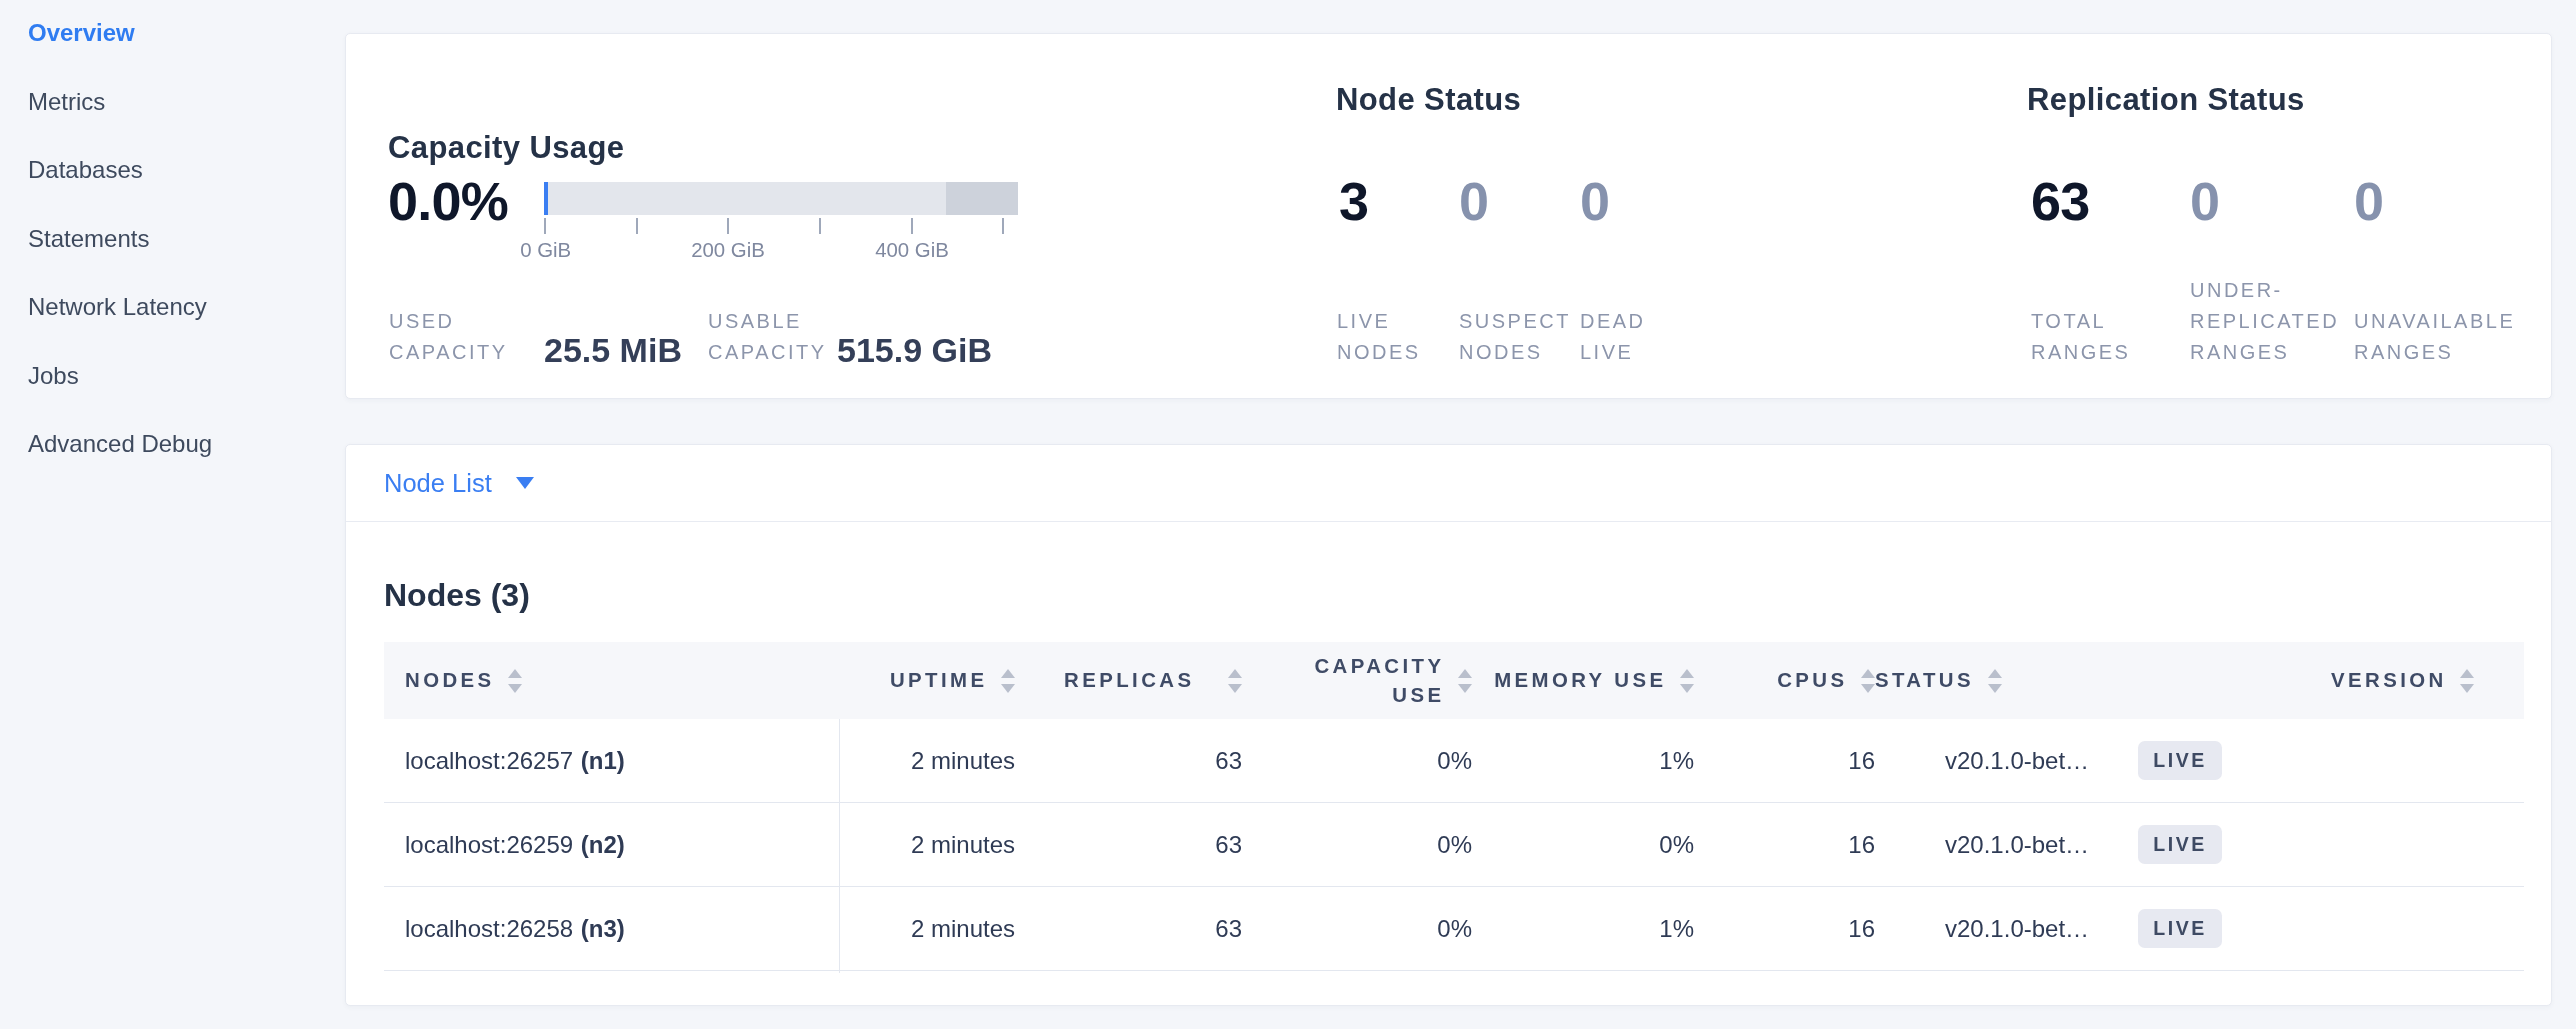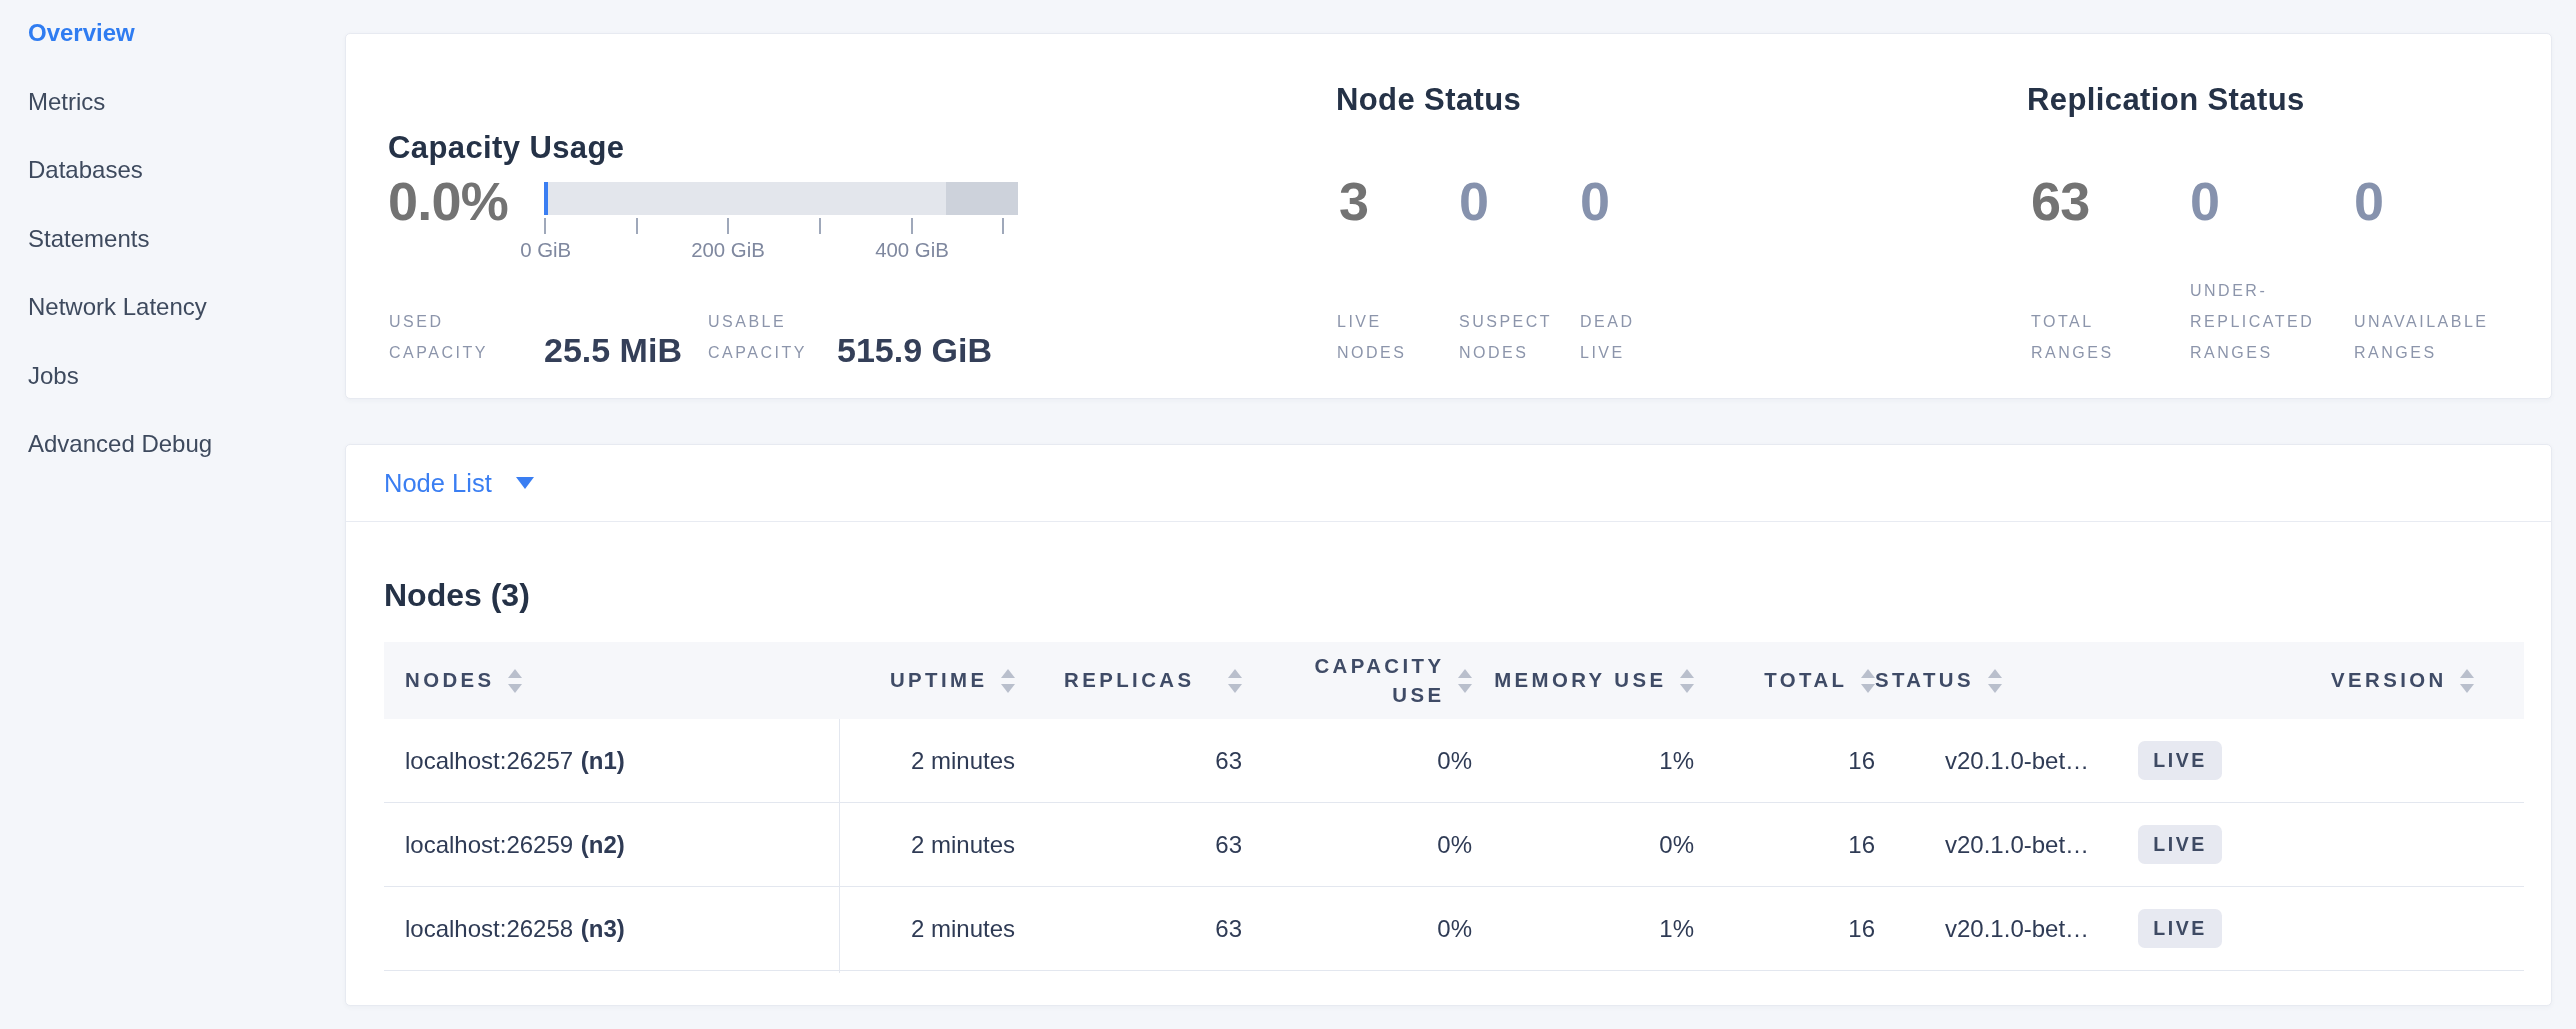--- a/index.html
+++ b/index.html
@@ -24,25 +24,25 @@
     box-shadow:0 1.7px 4.2px rgba(60,70,100,0.04);
   }
   #summary-card { left:345px; top:33px;  width:2207px; height:366px; }
   #nodes-card   { left:345px; top:444px; width:2207px; height:562px; }
   .card-title {
     position:absolute; font-size:31px; font-weight:600; color:#253247;
     letter-spacing:0.4px;
   }
   .stat-value {
     position:absolute; top:136px; font-size:54px; font-weight:600;
-    color:#737373; letter-spacing:-0.8px;
+    color:#0f172a; letter-spacing:-0.8px;
   }
   .stat-value.muted { color:#8692ad; }
   .stat-label {
-    position:absolute; top:272px; font-size:16px; letter-spacing:2.5px;
+    position:absolute; top:272px; font-size:20px; letter-spacing:2.5px;
     line-height:31px; color:#8c95ab;
   }
   .stat-label.three-line { top:241px; }
   .w110{width:98px}.w130{width:115px}.w160{width:140px}.w210{width:180px}.w230{width:204px}
   
   .bar-wrap { position:absolute; left:198px; top:148px; width:474px; height:110px; }
   .bar { position:absolute; left:0; top:0; width:474px; height:33px; background:#e3e6ec; }
   .bar-remainder { position:absolute; right:0; top:0; width:72px; height:33px; background:#cdd2db; }
   .bar-used { position:absolute; left:0; top:0; width:4.2px; height:33px; background:#3b7ef2; }
   .tick { position:absolute; top:36px; width:1.7px; height:16px; background:#9fa8ba; }
@@ -212,21 +212,21 @@
             </span>
         </div>
         <div class="th c-memuse">
           <span class="lbl">MEMORY USE</span>
           <span class="sort">
               <span class="up"></span>
               <span class="down"></span>
             </span>
         </div>
         <div class="th c-cpus">
-          <span class="lbl">TOTAL</span>
+          <span class="lbl">CPUS</span>
           <span class="sort">
               <span class="up"></span>
               <span class="down"></span>
             </span>
         </div>
         <div class="th c-status">
           <span class="lbl">STATUS</span>
           <span class="sort">
               <span class="up"></span>
               <span class="down"></span>

